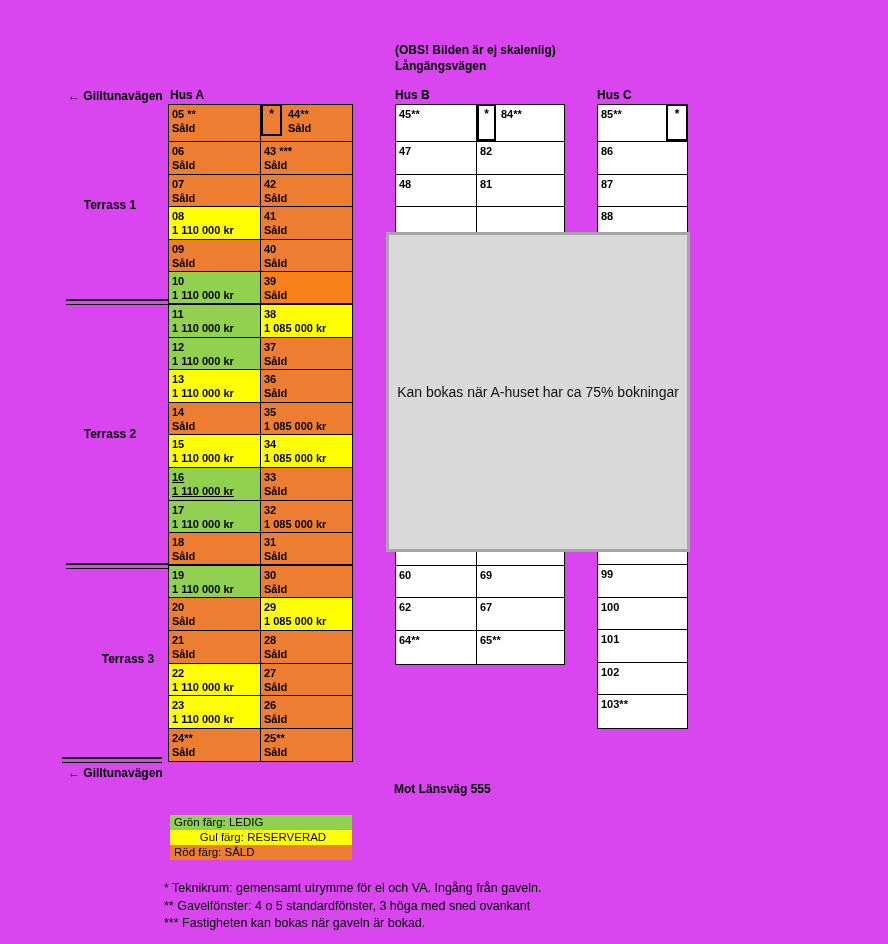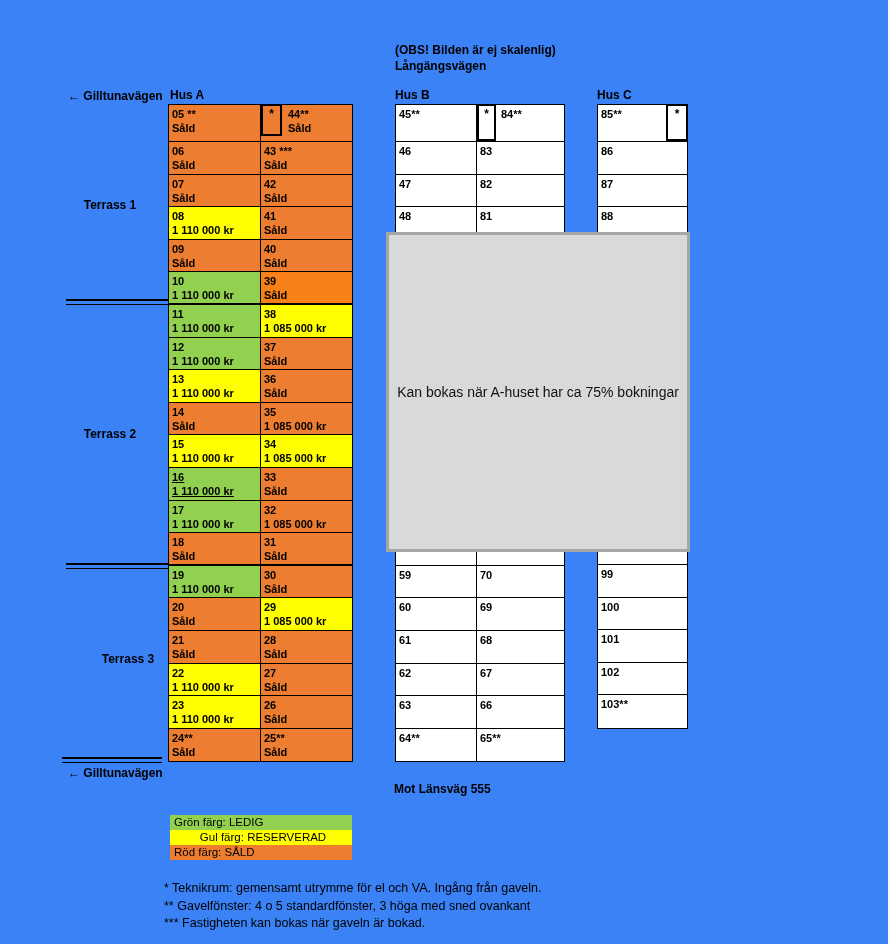--- a/index.html
+++ b/index.html
@@ -1,17 +1,17 @@
 <!DOCTYPE html>
 <html><head>
 <meta charset="utf-8">
 <style>
   html,body{margin:0;padding:0;background:#fff;}
   #canvas{
-    position:relative;width:888px;height:944px;background:#3b82f6;overflow:hidden;
+    position:relative;width:888px;height:944px;background:#d946ef;overflow:hidden;
     font-family:"Liberation Sans",sans-serif;color:#000;
   }
   .abs{position:absolute;}
   .lbl{font-size:12px;font-weight:bold;white-space:nowrap;}
 
   
   #scale-note{left:395px;top:43px;}
   #street-top{left:395px;top:59px;}
   #road-left-top{left:68px;top:89px;}
   #husA-title{left:170px;top:88px;}
@@ -305,28 +305,20 @@
         </div>
         <div class="cell rcol">
           <div class="star">
             <div class="starGlyph">*</div>
           </div>
           <div class="no">84**</div>
         </div>
       </div>
       <div class="row">
         <div class="cell lcol">
-          <div class="no">46</div>
-        </div>
-        <div class="cell rcol">
-          <div class="no">83</div>
-        </div>
-      </div>
-      <div class="row">
-        <div class="cell lcol">
           <div class="no">47</div>
         </div>
         <div class="cell rcol">
           <div class="no">82</div>
         </div>
       </div>
       <div class="row">
         <div class="cell lcol">
           <div class="no">48</div>
         </div>
@@ -425,40 +417,24 @@
       <div class="row">
         <div class="cell lcol">
           <div class="no">60</div>
         </div>
         <div class="cell rcol">
           <div class="no">69</div>
         </div>
       </div>
       <div class="row">
         <div class="cell lcol">
-          <div class="no">61</div>
-        </div>
-        <div class="cell rcol">
-          <div class="no">68</div>
-        </div>
-      </div>
-      <div class="row">
-        <div class="cell lcol">
           <div class="no">62</div>
         </div>
         <div class="cell rcol">
           <div class="no">67</div>
-        </div>
-      </div>
-      <div class="row">
-        <div class="cell lcol">
-          <div class="no">63</div>
-        </div>
-        <div class="cell rcol">
-          <div class="no">66</div>
         </div>
       </div>
       <div class="row">
         <div class="cell lcol">
           <div class="no">64**</div>
         </div>
         <div class="cell rcol">
           <div class="no">65**</div>
         </div>
       </div>

